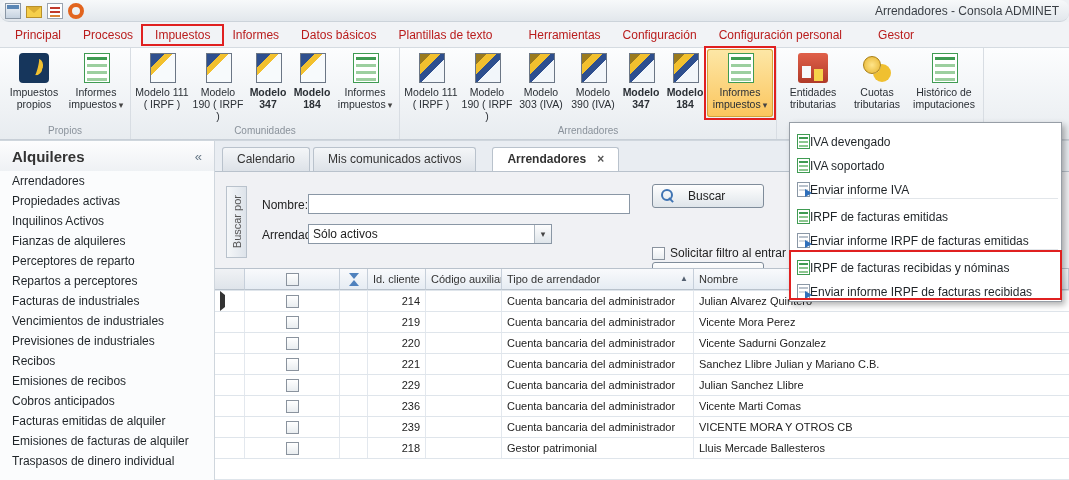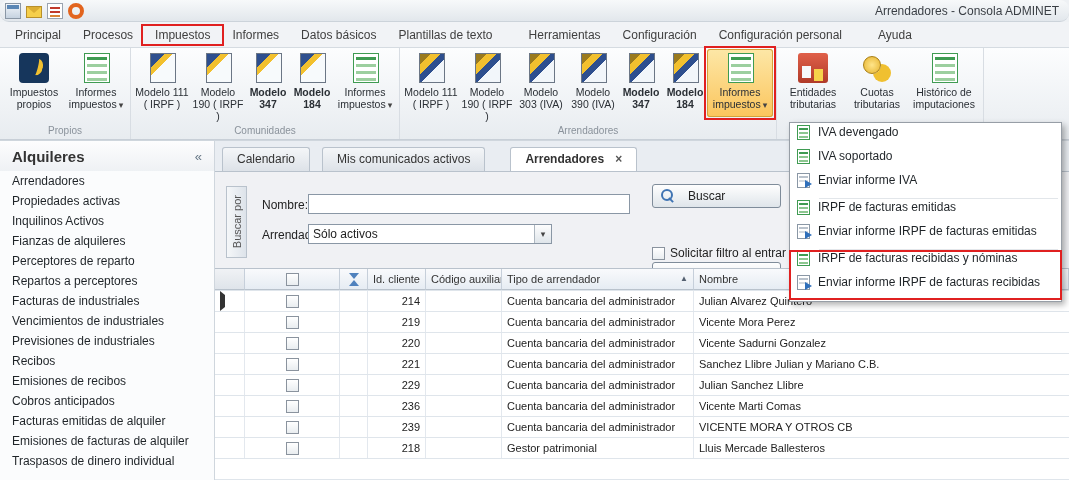--- a/index.html
+++ b/index.html
@@ -23,21 +23,21 @@
   .ti-mail::before { content:""; position:absolute; left:0; top:0; border-left:7px solid transparent; border-right:7px solid transparent; border-top:6px solid #dcae33; }
   .ti-notes { background:#fff; border:1px solid #9aa4b0; }
   .ti-notes::before { content:""; position:absolute; left:2px; top:3px; width:10px; height:2px; background:#c0392b; box-shadow:0 4px 0 #c0392b, 0 8px 0 #d98436; }
   .ti-record { border:4px solid #e2641e; border-radius:50%; }
   .tb-title { margin-left:auto; padding-right:10px; color:#3a3f45; font-size:12px; }
 
   
   .menubar { position:absolute; top:22px; left:0; width:100%; height:26px;
     background:#f1f3f6; border-bottom:1px solid #d5dbe1;
     display:flex; align-items:center; padding-left:4px; z-index:5; }
-  .mtab { padding:3px 11px; position:relative; color:#404040; white-space:nowrap; }
+  .mtab { padding:3px 11px; position:relative; color:#b91c1c; white-space:nowrap; }
   .mtab.gap { margin-left:14px; }
 
   
   .ribbon { position:absolute; top:48px; left:0; width:100%; height:92px;
     background:linear-gradient(#fcfdfe,#e8ecf0); border-bottom:1px solid #c8cfd7;
     display:flex; z-index:5; }
   .rgroup { display:flex; flex-direction:column; border-right:1px solid #d8dde3; padding:1px 3px 0; }
   .rbuttons { display:flex; flex:1; align-items:flex-start; }
   .rbtn { width:56px; min-height:68px; padding:3px 1px 2px; display:flex; flex-direction:column;
     align-items:center; text-align:center; font-size:10.5px; line-height:12px; color:#2a2f35;
@@ -70,21 +70,21 @@
     background:#fbfcfd; border-right:1px solid #cfd6dd; border-top:1px solid #cfd6dd; z-index:4; }
   .sb-header { height:30px; display:flex; align-items:center; padding:0 12px;
     font-size:15px; font-weight:bold; color:#333; background:linear-gradient(#fdfdfe,#eef1f4); }
   .sb-collapse { margin-left:auto; color:#667785; font-size:13px; font-weight:normal; }
   .sb-collapse::after { content:"«"; }
   .sb-item { height:20px; line-height:20px; padding-left:12px; font-size:12px; color:#1f2428; white-space:nowrap; overflow:hidden; }
 
   
   .content { position:absolute; left:215px; top:140px; right:0; bottom:0;
     border-top:1px solid #cfd6dd; background:#e9edf2; z-index:3; }
-  .tabsrow { display:flex; padding:6px 0 0 7px; height:30px; gap:12px; align-items:flex-end; }
+  .tabsrow { display:flex; padding:6px 0 0 7px; height:30px; gap:3px; align-items:flex-end; }
   .tab { padding:4px 14px 5px; background:linear-gradient(#f4f6f8,#dde2e8);
     border:1px solid #b9c2cc; border-bottom:none; border-radius:3px 3px 0 0; color:#333; white-space:nowrap; }
   .tab.active { background:#fff; font-weight:bold; margin-left:13px; display:flex; gap:11px; align-items:center; }
   .tab-close::after { content:"×"; color:#555; font-weight:bold; font-size:12px; }
 
   .panel { position:absolute; left:0; right:0; top:30px; bottom:0; background:#f0f1f4; border-top:1px solid #b9c2cc; }
   .searcharea { position:relative; height:96px; }
   .vlabel { position:absolute; left:11px; top:14px; width:21px; height:72px; border:1px solid #b9c2cc;
     background:linear-gradient(90deg,#f5f7f9,#dde3ea); display:flex; align-items:center; justify-content:center; }
   .vlabel span { writing-mode:vertical-rl; transform:rotate(180deg); font-size:11px; color:#555; }
@@ -92,21 +92,21 @@
   .lbl-nombre { left:47px; top:26px; }
   .lbl-arr { left:47px; top:56px; }
   .inp { position:absolute; background:#fff; border:1px solid #8a97a5; height:20px; padding:0 4px; font:inherit; }
   .inp-nombre { left:93px; top:22px; width:322px; }
   .combo { position:absolute; left:93px; top:52px; width:244px; height:20px; background:#fff;
     border:1px solid #8a97a5; display:flex; align-items:center; }
   .combo-val { flex:1; padding-left:4px; }
   .combo-btn { width:17px; height:100%; border-left:1px solid #aeb7c0;
     background:linear-gradient(#fdfdfd,#dfe5ea); display:flex; align-items:center; justify-content:center; }
   .combo-btn::after { content:"▾"; font-size:9px; color:#444; }
-  .btn { position:absolute; width:129px; height:24px; border:1px solid #7f8c9a; border-radius:3px;
+  .btn { position:absolute; width:112px; height:24px; border:1px solid #7f8c9a; border-radius:3px;
     background:linear-gradient(#fefefe,#dfe5ea); display:flex; align-items:center; font-size:12px; color:#222; }
   .btn-buscar { left:437px; top:12px; }
   .btn-mostrar { left:437px; top:42px; justify-content:center;margin-top:48px; }
   .mag { width:13px; height:14px; position:relative; margin:0 14px 0 8px; flex:none; }
   .mag::before { content:""; position:absolute; width:8px; height:8px; border:2px solid #3f74b3; border-radius:50%; left:0; top:0; }
   .mag::after { content:""; position:absolute; width:6px; height:2px; background:#3f74b3; transform:rotate(45deg); left:7px; top:10px; }
   .chkrow { position:absolute; left:437px; top:74px; display:flex; align-items:center; gap:5px; }
   .cb { width:13px; height:13px; border:1px solid #8a939e; background:linear-gradient(#fff,#e9edf0); flex:none; }
 
   
@@ -125,21 +125,21 @@
   .sortmark { margin-left:auto; font-size:8px; color:#556070; }
   .rowind { width:0; height:0; border-left:5px solid #333; border-top:4px solid transparent; border-bottom:4px solid transparent; margin:6px auto; }
   .hg { width:10px; height:13px; position:relative; display:inline-block; }
   .hg::before { content:""; position:absolute; top:0; left:0; border-left:5px solid transparent; border-right:5px solid transparent; border-top:6px solid #4f81bd; }
   .hg::after { content:""; position:absolute; bottom:0; left:0; border-left:5px solid transparent; border-right:5px solid transparent; border-bottom:6px solid #4f81bd; }
   .grow.alert .gc { color:#c00000;margin-top:33px; }
 
   
   .ctxmenu { position:absolute; left:789px; top:122px; width:273px; background:#fff;
     border:1px solid #979ea6; box-shadow:3px 3px 6px rgba(0,0,0,.3); z-index:80; padding:2px 1px; }
-  .mitem { display:flex; align-items:flex-start; gap:8px; height:24px; padding:0 8px 0 6px; font-size:12px; color:#1f2428; white-space:nowrap; }
+  .mitem { display:flex; align-items:flex-end; height:24px; padding:0 8px 0 6px; font-size:12px; color:#1f2428; white-space:nowrap; }
   .msep { height:1px; background:#e2e6ea; margin:1px 2px 1px 28px; }
   .mi { width:13px; height:15px; position:relative; flex:none; }
   .mi-table { background:#fff; border:1px solid #3f9b52; }
   .mi-table::before { content:""; position:absolute; left:1px; right:1px; top:2px; height:2px;
     background:#3f9b52; box-shadow:0 4px 0 #8cc790, 0 8px 0 #8cc790; }
   .mi-send { background:#fff; border:1px solid #8a97a5; }
   .mi-send::before { content:""; position:absolute; left:1px; right:1px; top:2px; height:2px;
     background:#b9c2cc; box-shadow:0 4px 0 #d4dae0; }
   .mi-send::after { content:""; position:absolute; right:-3px; bottom:-1px;
     border-left:7px solid #2f6fba; border-top:4px solid transparent; border-bottom:4px solid transparent; }
@@ -161,21 +161,21 @@
 <div class="menubar">
   <span class="mtab">Principal</span>
   <span class="mtab">Procesos</span>
   <span class="mtab"><span>Impuestos</span><span class="annotation" style="inset:-1px -3px;"></span></span>
   <span class="mtab">Informes</span>
   <span class="mtab">Datos básicos</span>
   <span class="mtab">Plantillas de texto</span>
   <span class="mtab gap">Herramientas</span>
   <span class="mtab">Configuración</span>
   <span class="mtab">Configuración personal</span>
-  <span class="mtab gap">Ayuda</span>
+  <span class="mtab gap">Gestor</span>
 </div>
 
 <div class="ribbon">
   <div class="rgroup">
     <div class="rbuttons">
       <div class="rbtn w62">
         <span class="ricon ric-aeat"></span>
         <span class="rlabel">Impuestos propios</span>
       </div>
       <div class="rbtn w62">

